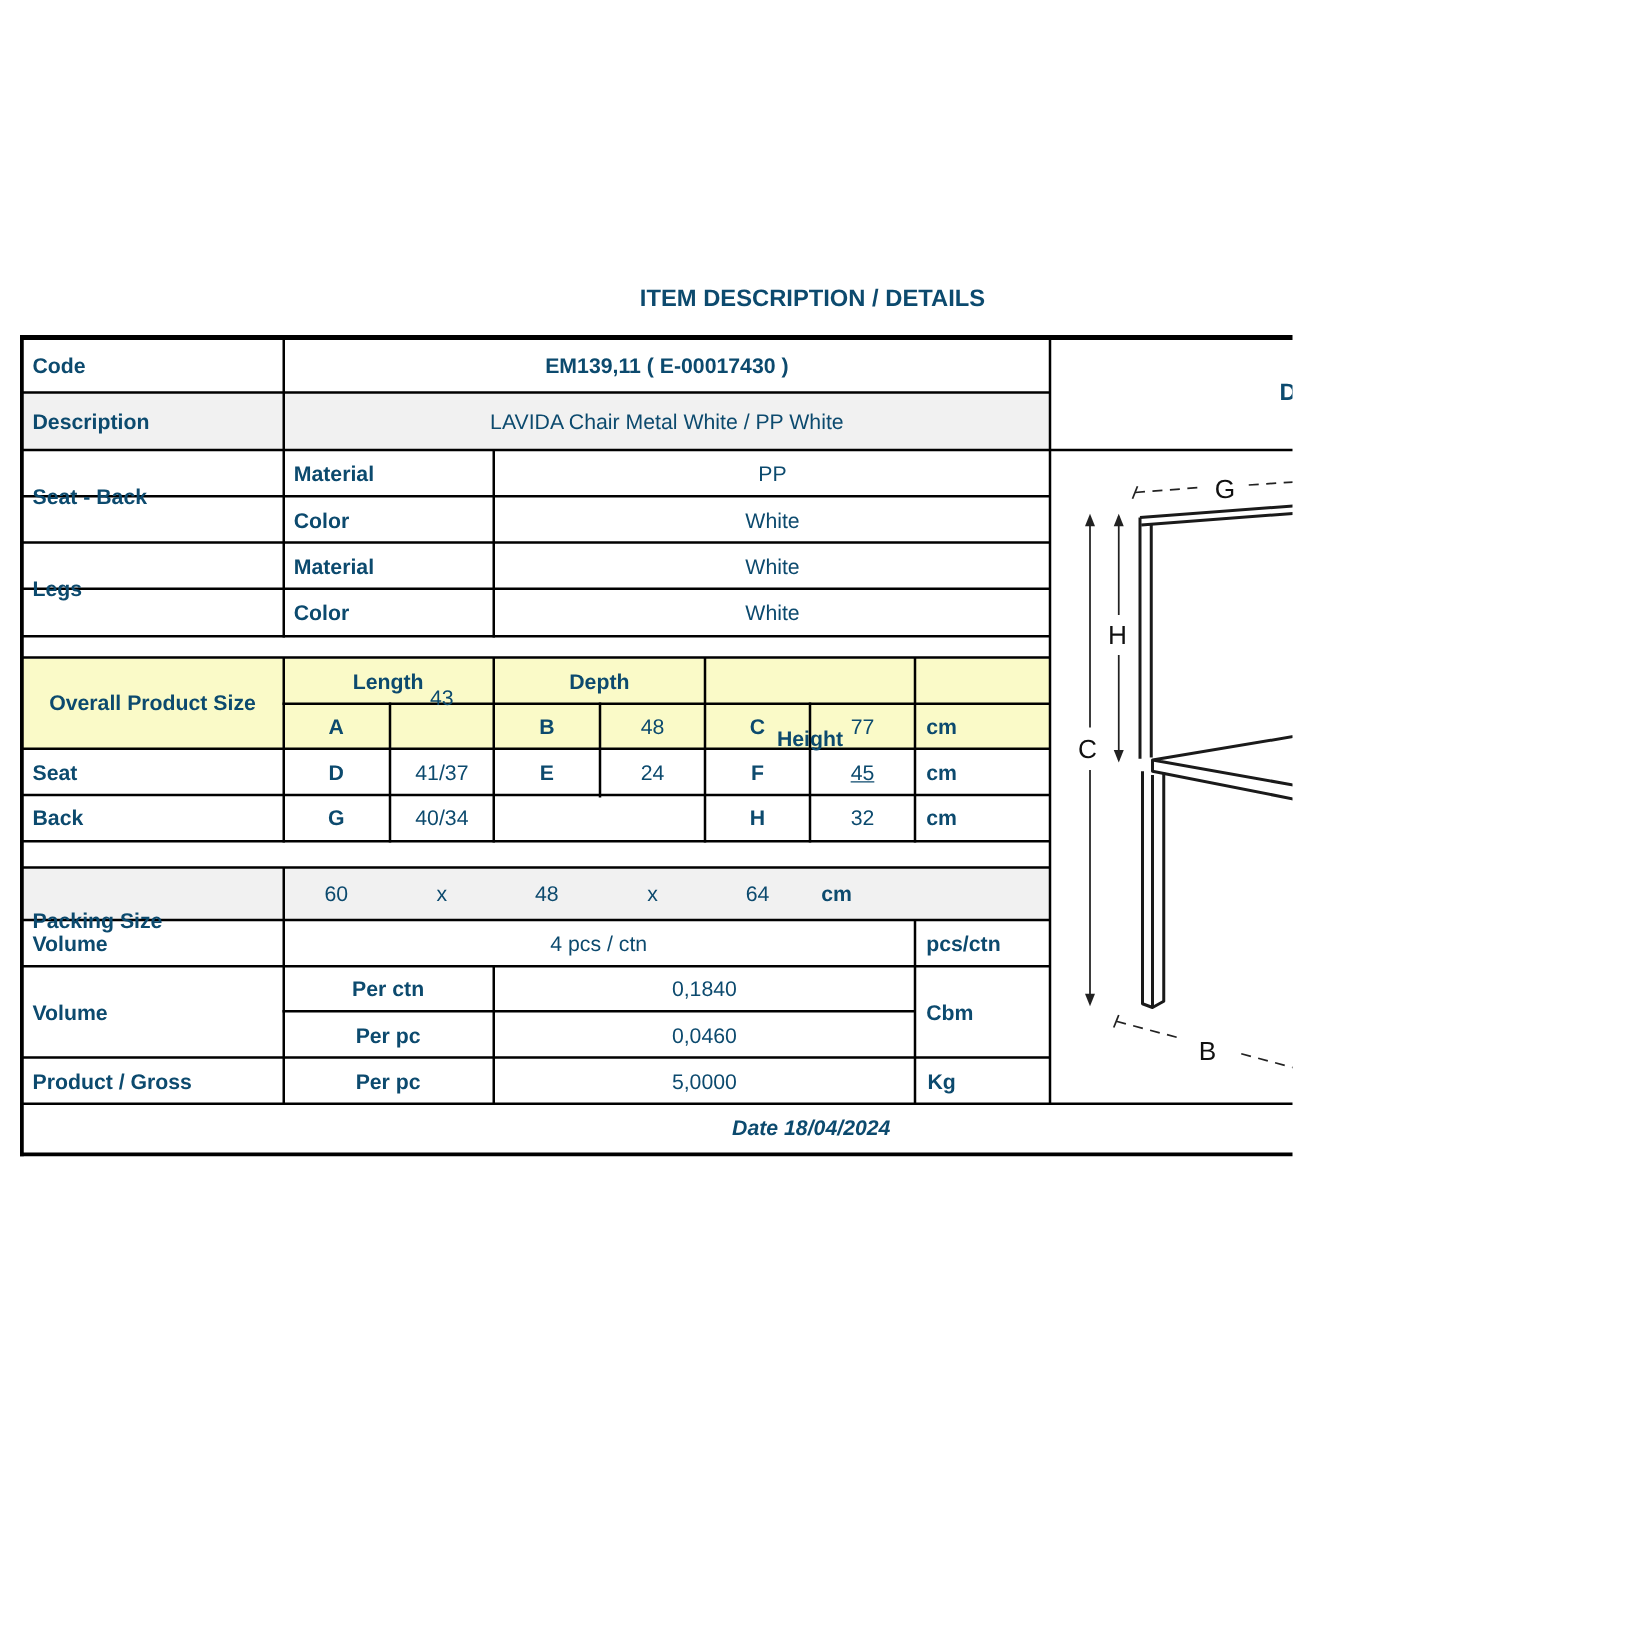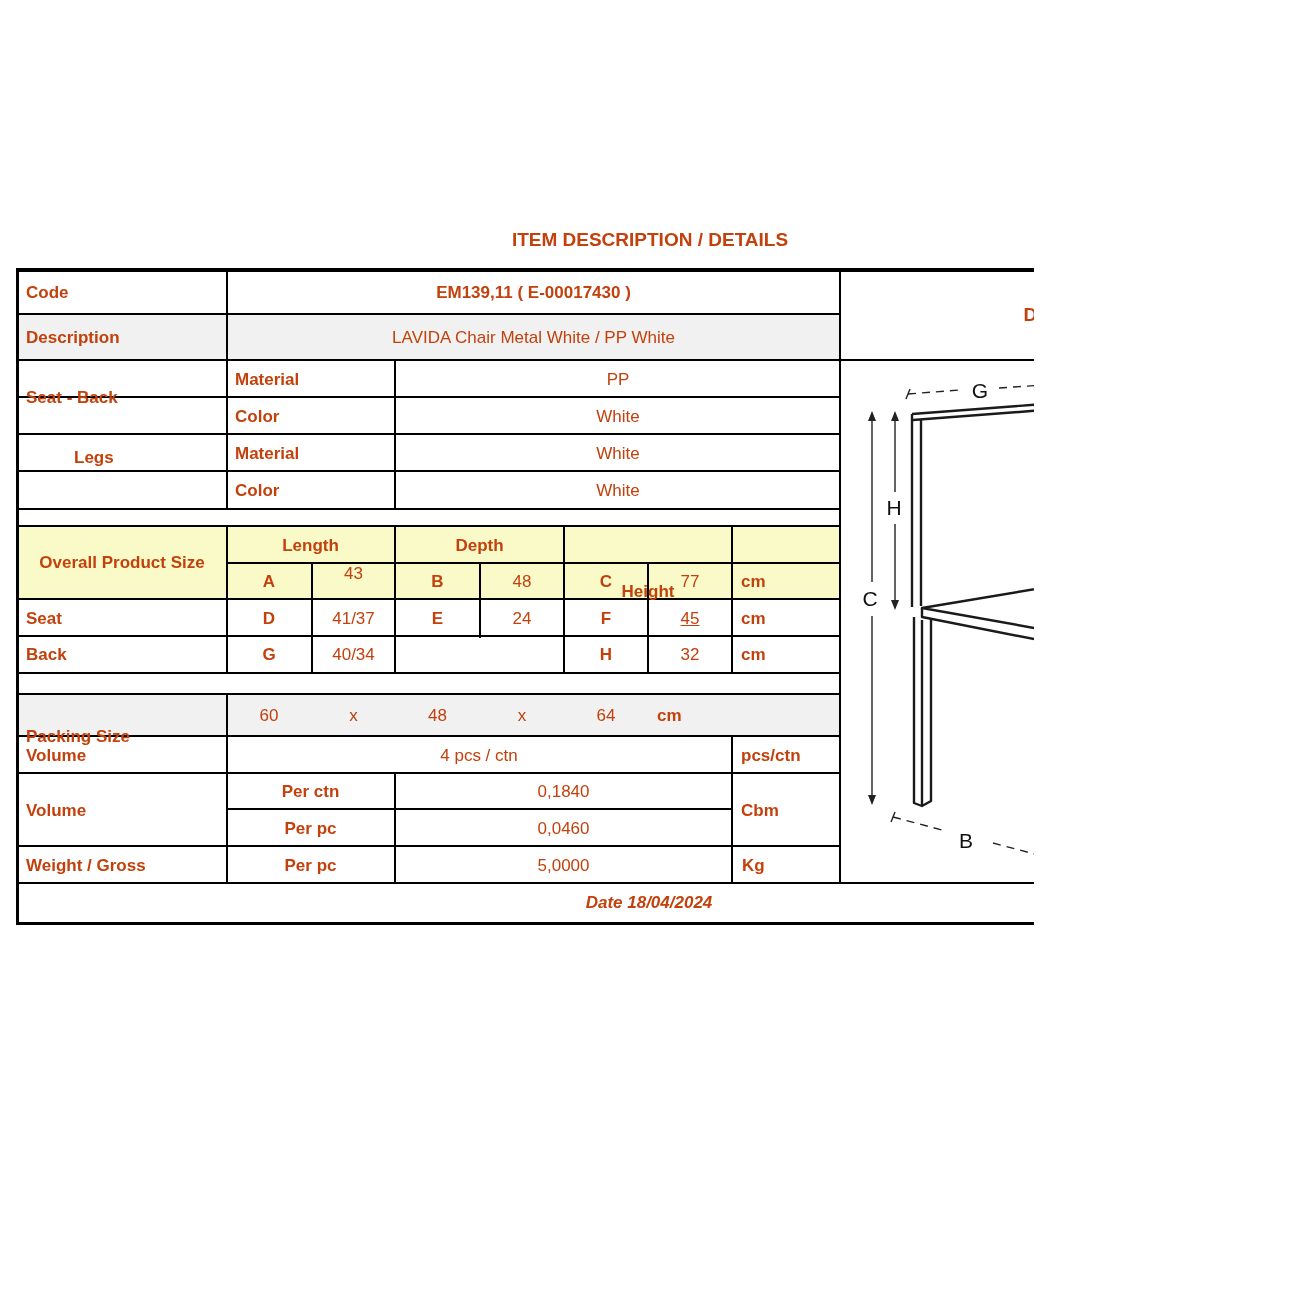--- a/index.html
+++ b/index.html
@@ -1,17 +1,17 @@
 <!DOCTYPE html>
 <html style="--row_gray: #F1F1F1; --row_yellow: #FAFAC8; --line: #000000; --text: #000000;"><head>
 <meta charset="utf-8">
 <style>
   html,body{margin:0;padding:0;background:#ffffff;}
   #canvas{position:relative;width:1034px;height:1300px;background:#fff;
-          font-family:"Liberation Sans",sans-serif;color:#c2410c;overflow:hidden;border-radius:28px;}
+          font-family:"Liberation Sans",sans-serif;color:#0c4a6e;overflow:hidden;border-radius:28px;}
   .c{position:absolute;display:flex;align-items:center;font-weight:700;font-size:17px;white-space:nowrap;}
   .cc{justify-content:center;text-align:center;}
   .cl{padding-left:8px;box-sizing:border-box;}
   .rg{font-weight:400;}
   .hl,.vl{position:absolute;background:var(--line,#000);}
   .bg{position:absolute;}
   .bg-gray{background:var(--row_gray,#F1F1F1);}
   .bg-yellow{background:var(--row_yellow,#FAFAC8);}
   #title{position:absolute;left:0;top:229px;width:1300px;text-align:center;
          font-size:19px;font-weight:700;}
@@ -70,34 +70,34 @@
   <div class="c cc" style="left:227px;top:270px;width:613px;height:45px;">EM139,11 ( E-00017430 )</div>
   <div class="c cl" style="left:18px;top:315px;width:208px;height:46px;">Description</div>
   <div class="c cc rg" style="left:227px;top:315px;width:613px;height:46px;">LAVIDA Chair Metal White / PP White</div>
 
   <div class="c cl" style="left:18px;top:361px;width:208px;height:74px;">Seat - Back</div>
   <div class="c cl" style="left:227px;top:361px;width:167px;height:37px;">Material</div>
   <div class="c cc rg" style="left:396px;top:361px;width:444px;height:37px;">PP</div>
   <div class="c cl" style="left:227px;top:398px;width:167px;height:37px;">Color</div>
   <div class="c cc rg" style="left:396px;top:398px;width:444px;height:37px;">White</div>
 
-  <div class="c cl" style="left:18px;top:421px;width:208px;height:74px;margin-left:48px;">Legs</div>
+  <div class="c cl" style="left:18px;top:435px;width:208px;height:74px;">Legs</div>
   <div class="c cl" style="left:227px;top:435px;width:167px;height:37px;">Material</div>
   <div class="c cc rg" style="left:396px;top:435px;width:444px;height:37px;">White</div>
   <div class="c cl" style="left:227px;top:472px;width:167px;height:37px;">Color</div>
   <div class="c cc rg" style="left:396px;top:472px;width:444px;height:37px;">White</div>
 
   <div class="c cc" style="left:18px;top:527px;width:208px;height:73px;">
     <span class="wraplbl">Overall Product Size</span>
   </div>
   <div class="c cc" style="left:227px;top:527px;width:167px;height:37px;">Length</div>
   <div class="c cc" style="left:396px;top:527px;width:167px;height:37px;">Depth</div>
   <div class="c cc" style="left:565px;top:527px;width:166px;height:37px;margin-top:46px;">Height</div>
   <div class="c cc" style="left:227px;top:564px;width:84px;height:36px;">A</div>
-  <div class="c cc rg" style="left:313px;top:556px;width:81px;height:36px;">43</div>
+  <div class="c cc rg" style="left:313px;top:541px;width:81px;height:36px;">43</div>
   <div class="c cc" style="left:396px;top:564px;width:83px;height:36px;">B</div>
   <div class="c cc rg" style="left:481px;top:564px;width:82px;height:36px;">48</div>
   <div class="c cc" style="left:565px;top:564px;width:82px;height:36px;">C</div>
   <div class="c cc rg" style="left:649px;top:564px;width:82px;height:36px;">77</div>
   <div class="c cl" style="left:733px;top:564px;width:107px;height:36px;">cm</div>
 
   <div class="c cl" style="left:18px;top:600px;width:208px;height:37px;">Seat</div>
   <div class="c cc" style="left:227px;top:600px;width:84px;height:37px;">D</div>
   <div class="c cc rg" style="left:313px;top:600px;width:81px;height:37px;">41/37</div>
   <div class="c cc" style="left:396px;top:600px;width:83px;height:37px;">E</div>
@@ -125,21 +125,21 @@
   <div class="c cc rg" style="left:227px;top:737px;width:504px;height:37px;">4 pcs / ctn</div>
   <div class="c cl" style="left:733px;top:737px;width:107px;height:37px;">pcs/ctn</div>
 
   <div class="c cl" style="left:18px;top:774px;width:208px;height:73px;">Volume</div>
   <div class="c cc" style="left:227px;top:774px;width:167px;height:36px;">Per ctn</div>
   <div class="c cc rg" style="left:396px;top:774px;width:335px;height:36px;">0,1840</div>
   <div class="c cc" style="left:227px;top:810px;width:167px;height:37px;">Per pc</div>
   <div class="c cc rg" style="left:396px;top:810px;width:335px;height:37px;">0,0460</div>
   <div class="c cl" style="left:733px;top:774px;width:107px;height:73px;">Cbm</div>
 
-  <div class="c cl" style="left:18px;top:847px;width:208px;height:37px;">Weight / Gross</div>
+  <div class="c cl" style="left:18px;top:847px;width:208px;height:37px;">Product / Gross</div>
   <div class="c cc" style="left:227px;top:847px;width:167px;height:37px;">Per pc</div>
   <div class="c cc rg" style="left:396px;top:847px;width:335px;height:37px;">5,0000</div>
   <div class="c cl" style="left:718px;top:847px;width:107px;height:37px;margin-left:16px;">Kg</div>
 
   <div class="c cc" id="date-cell" style="left:18px;top:884px;width:1262px;height:38px;font-style:italic;">Date 18/04/2024</div>
 
   <div class="c cc" style="left:840px;top:270px;width:442px;height:89px;font-size:19px;">Drawing</div>
 
   <svg style="position:absolute;left:840px;top:361px;" width="442" height="523" viewBox="840 361 442 523">
 

